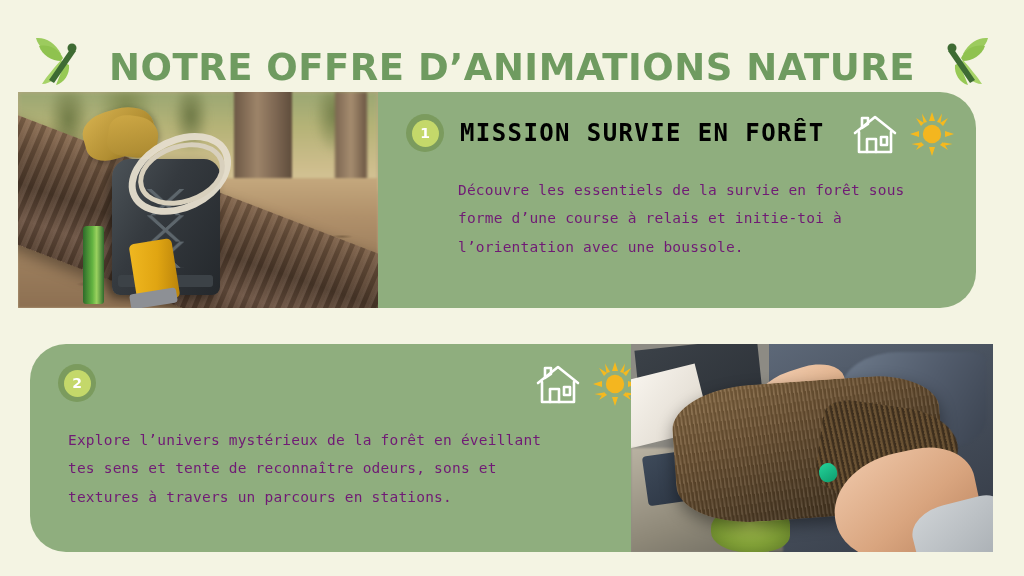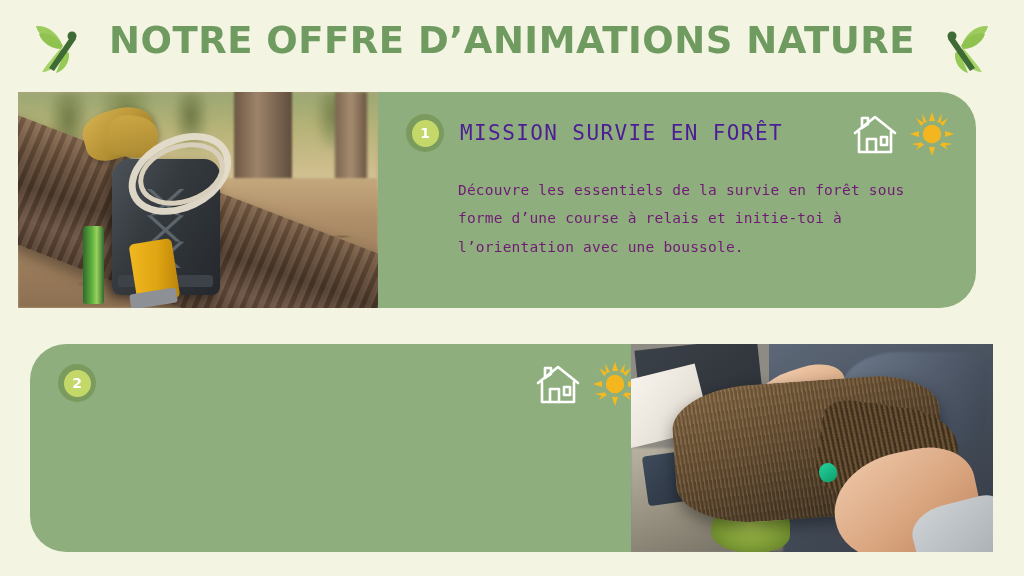--- a/index.html
+++ b/index.html
@@ -21,21 +21,21 @@
   }
 
   
   .title-row {
     position: absolute;
     left: 0;
     top: 22px;
     width: 1024px;
     height: 64px;
     display: flex;
-    align-items: flex-start;
+    align-items: flex-end;
     justify-content: center;
     gap: 22px;
   }
   .slide-title {
     font-family: "DejaVu Sans", sans-serif;
     font-size: 37px;
     font-weight: bold;
     color: #6f9b60;
     letter-spacing: 0.5px;
     white-space: nowrap;
@@ -309,23 +309,23 @@
     background: #c4d86a;
     display: flex; align-items: center; justify-content: center;
     color: #ffffff;
     font-family: "DejaVu Sans", sans-serif;
     font-size: 14px;
     font-weight: bold;
     line-height: 1;
   }
   .card-title {
     font-family: "DejaVu Sans Mono", monospace;
-    font-size: 21px;
-    font-weight: normal;
-    color: #4c1d95;
+    font-size: 24px;
+    font-weight: bold;
+    color: #000000;
     letter-spacing: 1.4px;
     white-space: nowrap;
     line-height: 1;
   }
 
   .icon-pair {
     position: absolute;
     display: flex;
     align-items: center;
     gap: 12px;
@@ -470,20 +470,23 @@
           <path d="M6 38 L11 30 L14 33 Z"></path>
           <path d="M38 38 L30 33 L33 30 Z"></path>
           <path d="M12 1.5 L17 10 L13.5 11 Z"></path>
           <path d="M32 1.5 L30.5 11 L27 10 Z"></path>
           <path d="M1.5 32 L11 30.5 L10 34 Z"></path>
           <path d="M42.5 32 L33 34 L34 30.5 Z"></path>
         </g>
       </svg>
     </div>
 
+    <div class="card-body">
+      <p>Explore l’univers mystérieux de la forêt en éveillant tes sens et tente de reconnaître odeurs, sons et textures à travers un parcours en stations.</p>
+    </div>
   </div>
 
   <div class="photo" id="photo2">
     <div class="fur-scene">
       <div class="p2-jacket"></div>
       <div class="p2-jacket-fold"></div>
       <div class="p2-bag"></div>
       <div class="p2-paper"></div>
       <div class="p2-ground"></div>
       <div class="p2-device"></div>

